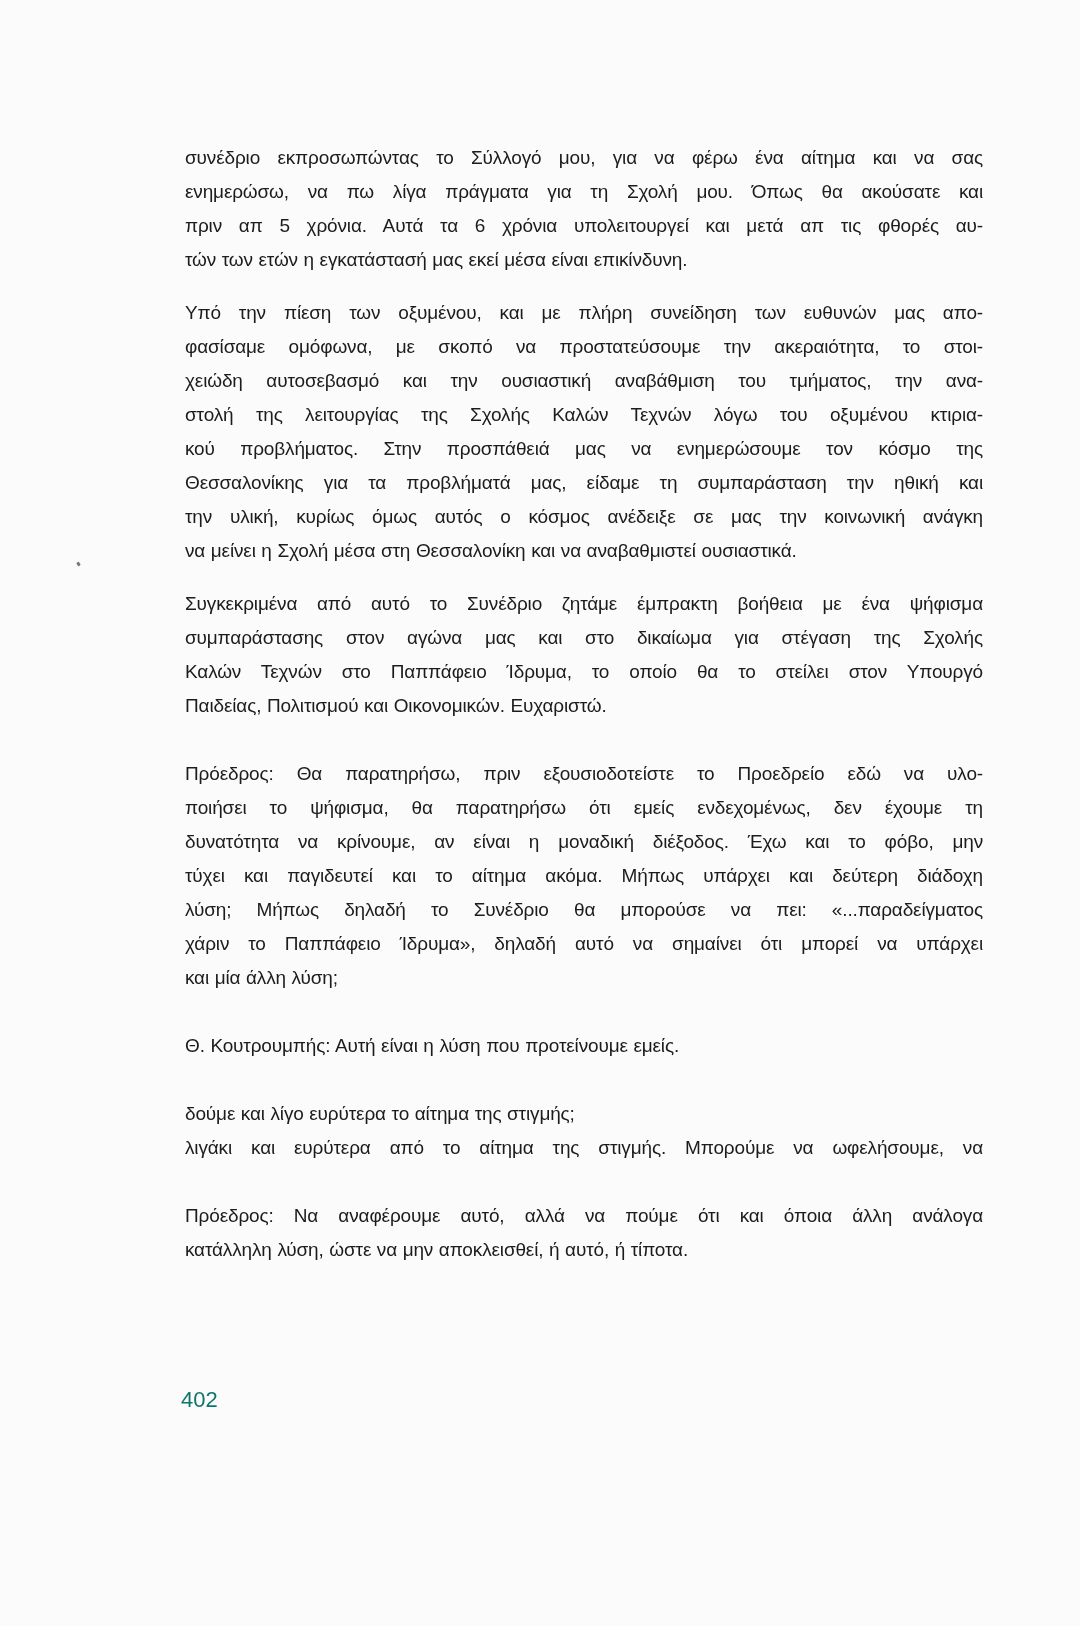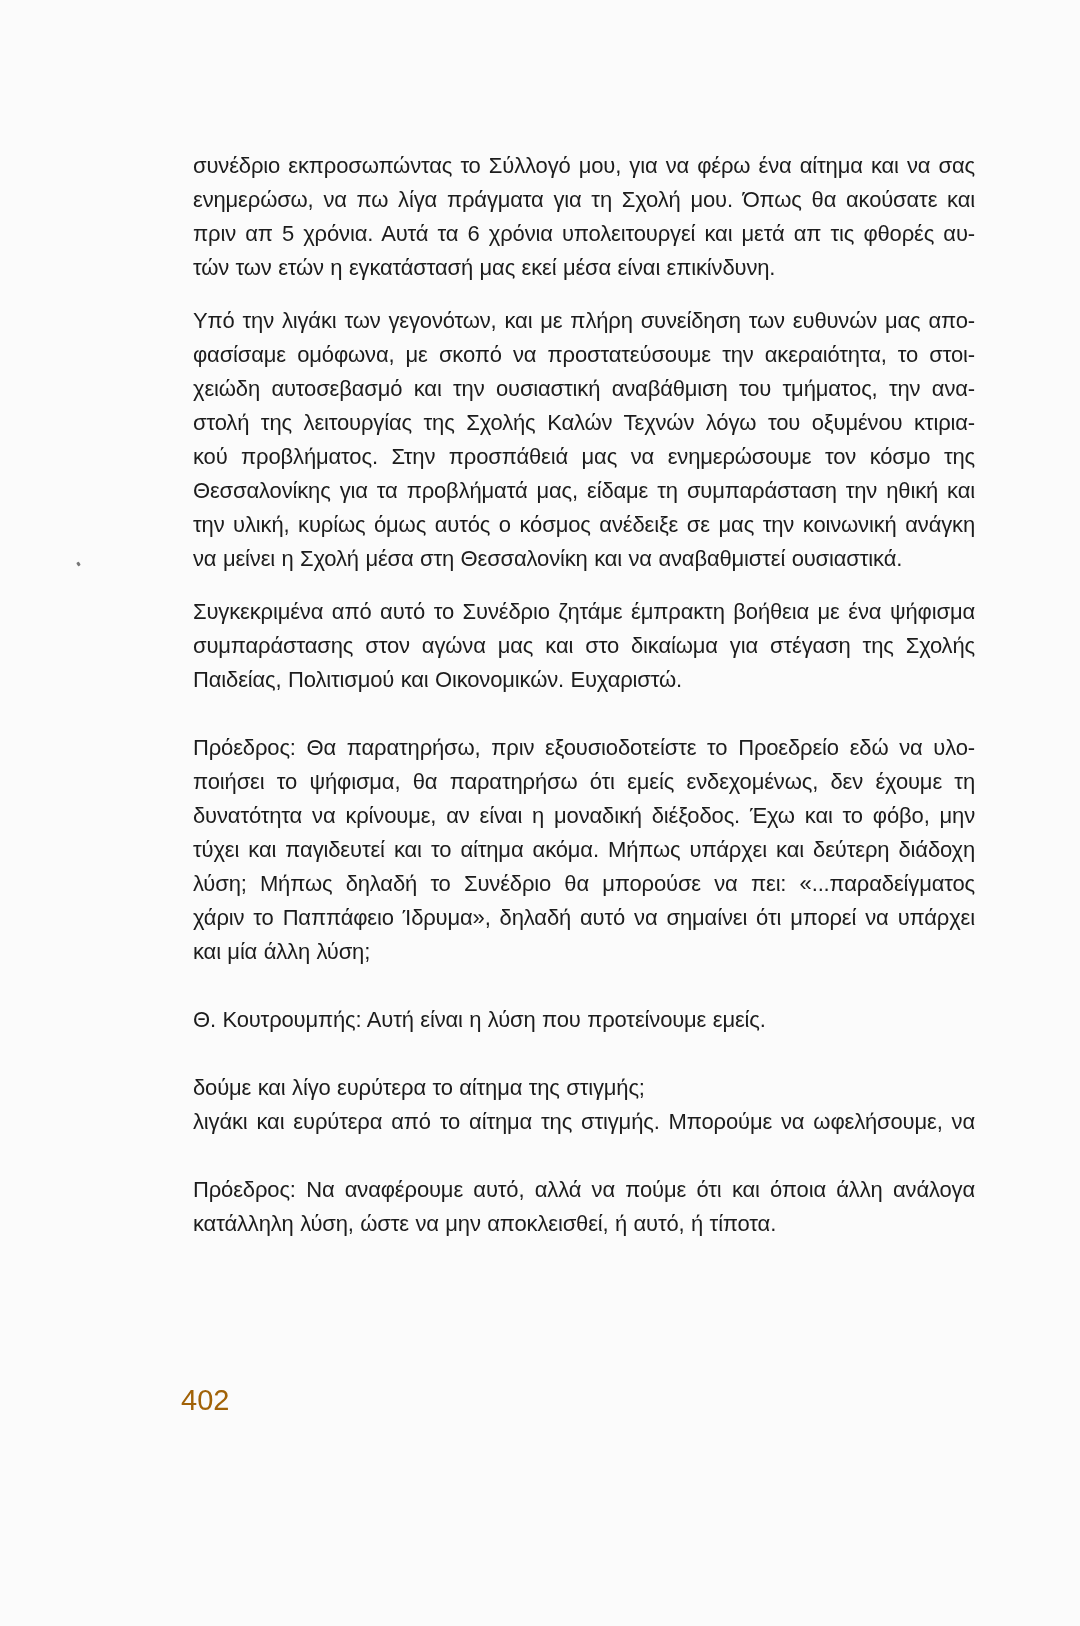--- a/index.html
+++ b/index.html
@@ -15,42 +15,42 @@
       font-family: "Liberation Sans", sans-serif;
       color: #1c1c1c;
     }
     .page {
       position: absolute;
       left: 181px;
       top: 137px;
       width: 806px;
     }
     .para {
-      font-size: 22px;
+      font-size: 19px;
       line-height: 34px;
       text-align: justify;
-      margin: 12px;
+      margin: 4px;
       letter-spacing: -0.15px;
       word-spacing: 0.5px;
     }
     .para + .para { margin-top: 19px; }
     .para.dialog + .para.dialog { margin-top: 34px; }
     .gap-big { margin-top: 34px !important; }
     .speaker {
       font-weight: normal;
     }
     .line { display: block; text-align: justify; text-align-last: justify; }
     .line.last { text-align-last: left; }
     .page-number {
       position: absolute;
       left: 181px;
       top: 1383px;
-      font-size: 29px;
+      font-size: 22px;
       line-height: 34px;
-      color: #a16207;
+      color: #0f766e;
     }
     .speck {
       position: absolute;
       left: 77px;
       top: 562px;
       width: 3px;
       height: 4px;
       background: #777;
       border-radius: 1px;
       transform: rotate(-30deg);
@@ -62,33 +62,34 @@
 <div class="page">
 
   <p class="para">
     <span class="line">συνέδριο εκπροσωπώντας το Σύλλογό μου, για να φέρω ένα αίτημα και να σας</span>
     <span class="line">ενημερώσω, να πω λίγα πράγματα για τη Σχολή μου. Όπως θα ακούσατε και</span>
     <span class="line">πριν απ 5 χρόνια. Αυτά τα 6 χρόνια υπολειτουργεί και μετά απ τις φθορές αυ-</span>
     <span class="line last">τών των ετών η εγκατάστασή μας εκεί μέσα είναι επικίνδυνη.</span>
   </p>
 
   <p class="para">
-    <span class="line">Υπό την λιγάκι των γεγονότων, και με πλήρη συνείδηση των ευθυνών μας απο-</span>
+    <span class="line">Υπό την πίεση των οξυμένου, και με πλήρη συνείδηση των ευθυνών μας απο-</span>
     <span class="line">φασίσαμε ομόφωνα, με σκοπό να προστατεύσουμε την ακεραιότητα, το στοι-</span>
     <span class="line">χειώδη αυτοσεβασμό και την ουσιαστική αναβάθμιση του τμήματος, την ανα-</span>
     <span class="line">στολή της λειτουργίας της Σχολής Καλών Τεχνών λόγω του οξυμένου κτιρια-</span>
     <span class="line">κού προβλήματος. Στην προσπάθειά μας να ενημερώσουμε τον κόσμο της</span>
     <span class="line">Θεσσαλονίκης για τα προβλήματά μας, είδαμε τη συμπαράσταση την ηθική και</span>
     <span class="line">την υλική, κυρίως όμως αυτός ο κόσμος ανέδειξε σε μας την κοινωνική ανάγκη</span>
     <span class="line last">να μείνει η Σχολή μέσα στη Θεσσαλονίκη και να αναβαθμιστεί ουσιαστικά.</span>
   </p>
 
   <p class="para">
     <span class="line">Συγκεκριμένα από αυτό το Συνέδριο ζητάμε έμπρακτη βοήθεια με ένα ψήφισμα</span>
     <span class="line">συμπαράστασης στον αγώνα μας και στο δικαίωμα για στέγαση της Σχολής</span>
+    <span class="line">Καλών Τεχνών στο Παππάφειο Ίδρυμα, το οποίο θα το στείλει στον Υπουργό</span>
     <span class="line last">Παιδείας, Πολιτισμού και Οικονομικών. Ευχαριστώ.</span>
   </p>
 
   <p class="para dialog gap-big">
     <span class="line">
       <span class="speaker">Πρόεδρος:</span><span> Θα παρατηρήσω, πριν εξουσιοδοτείστε το Προεδρείο εδώ να υλο-</span>
     </span>
     <span class="line">ποιήσει το ψήφισμα, θα παρατηρήσω ότι εμείς ενδεχομένως, δεν έχουμε τη</span>
     <span class="line">δυνατότητα να κρίνουμε, αν είναι η μοναδική διέξοδος. Έχω και το φόβο, μην</span>
     <span class="line">τύχει και παγιδευτεί και το αίτημα ακόμα. Μήπως υπάρχει και δεύτερη διάδοχη</span>

